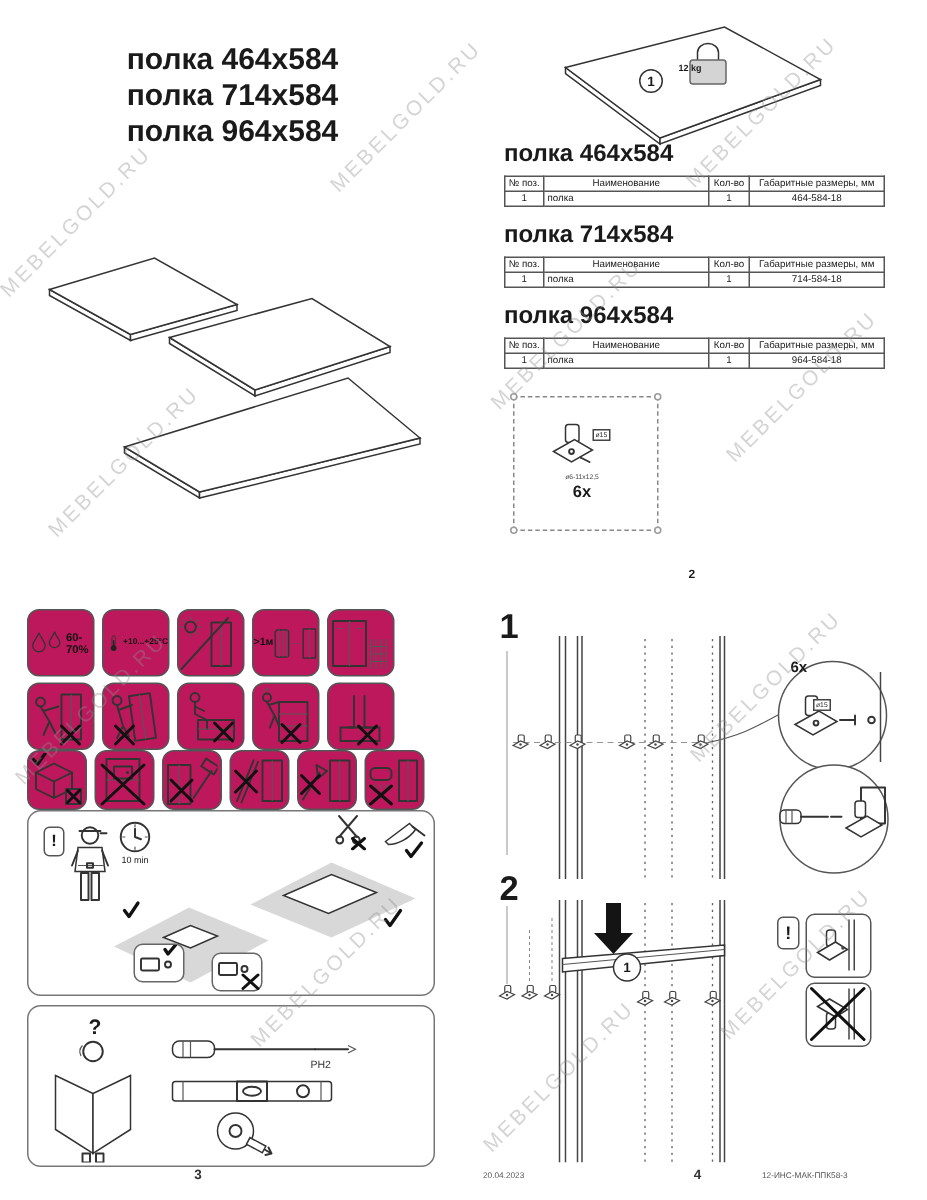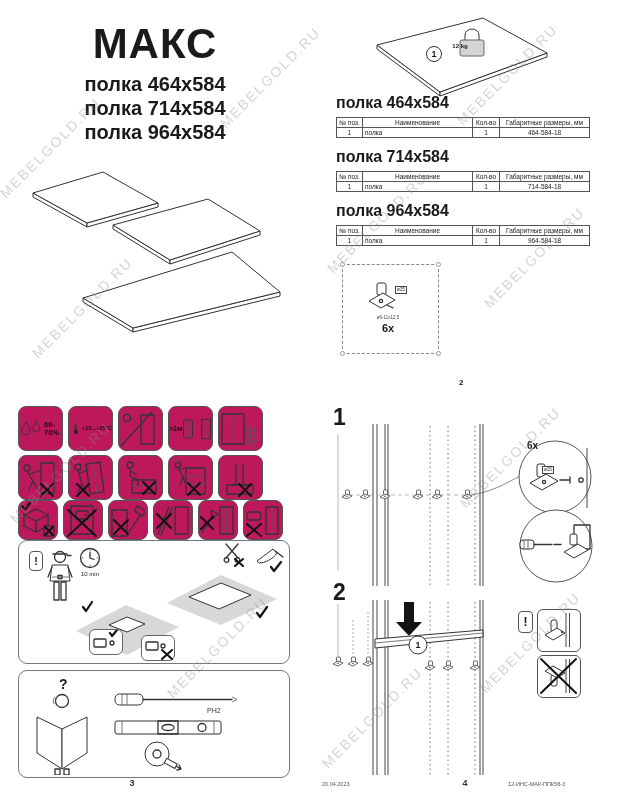--- a/index.html
+++ b/index.html
@@ -61,21 +61,20 @@
   svg .x { stroke: #111; fill: none; stroke-width: 2; stroke-linecap: round; }
   svg .chk { stroke: #111; fill: none; stroke-width: 2.2; stroke-linecap: round; stroke-linejoin: round; }
   .foot { position: absolute; color: #333; }
 </style>
 </head>
 <body>
 
 <div class="page">
 
   <div class="abs title-block">
-    <div class="main-title">МАКС</div>
     <div style="margin-top:6px">
       <div class="variant">полка 464х584</div>
       <div class="variant">полка 714х584</div>
       <div class="variant">полка 964х584</div>
     </div>
   </div>
 
   <svg class="abs" style="left:12px;top:158px" width="305" height="178" viewBox="0 0 305 178">
     <g class="f">
       <polygon points="21,35 21,39 75,69 75,65"></polygon>

